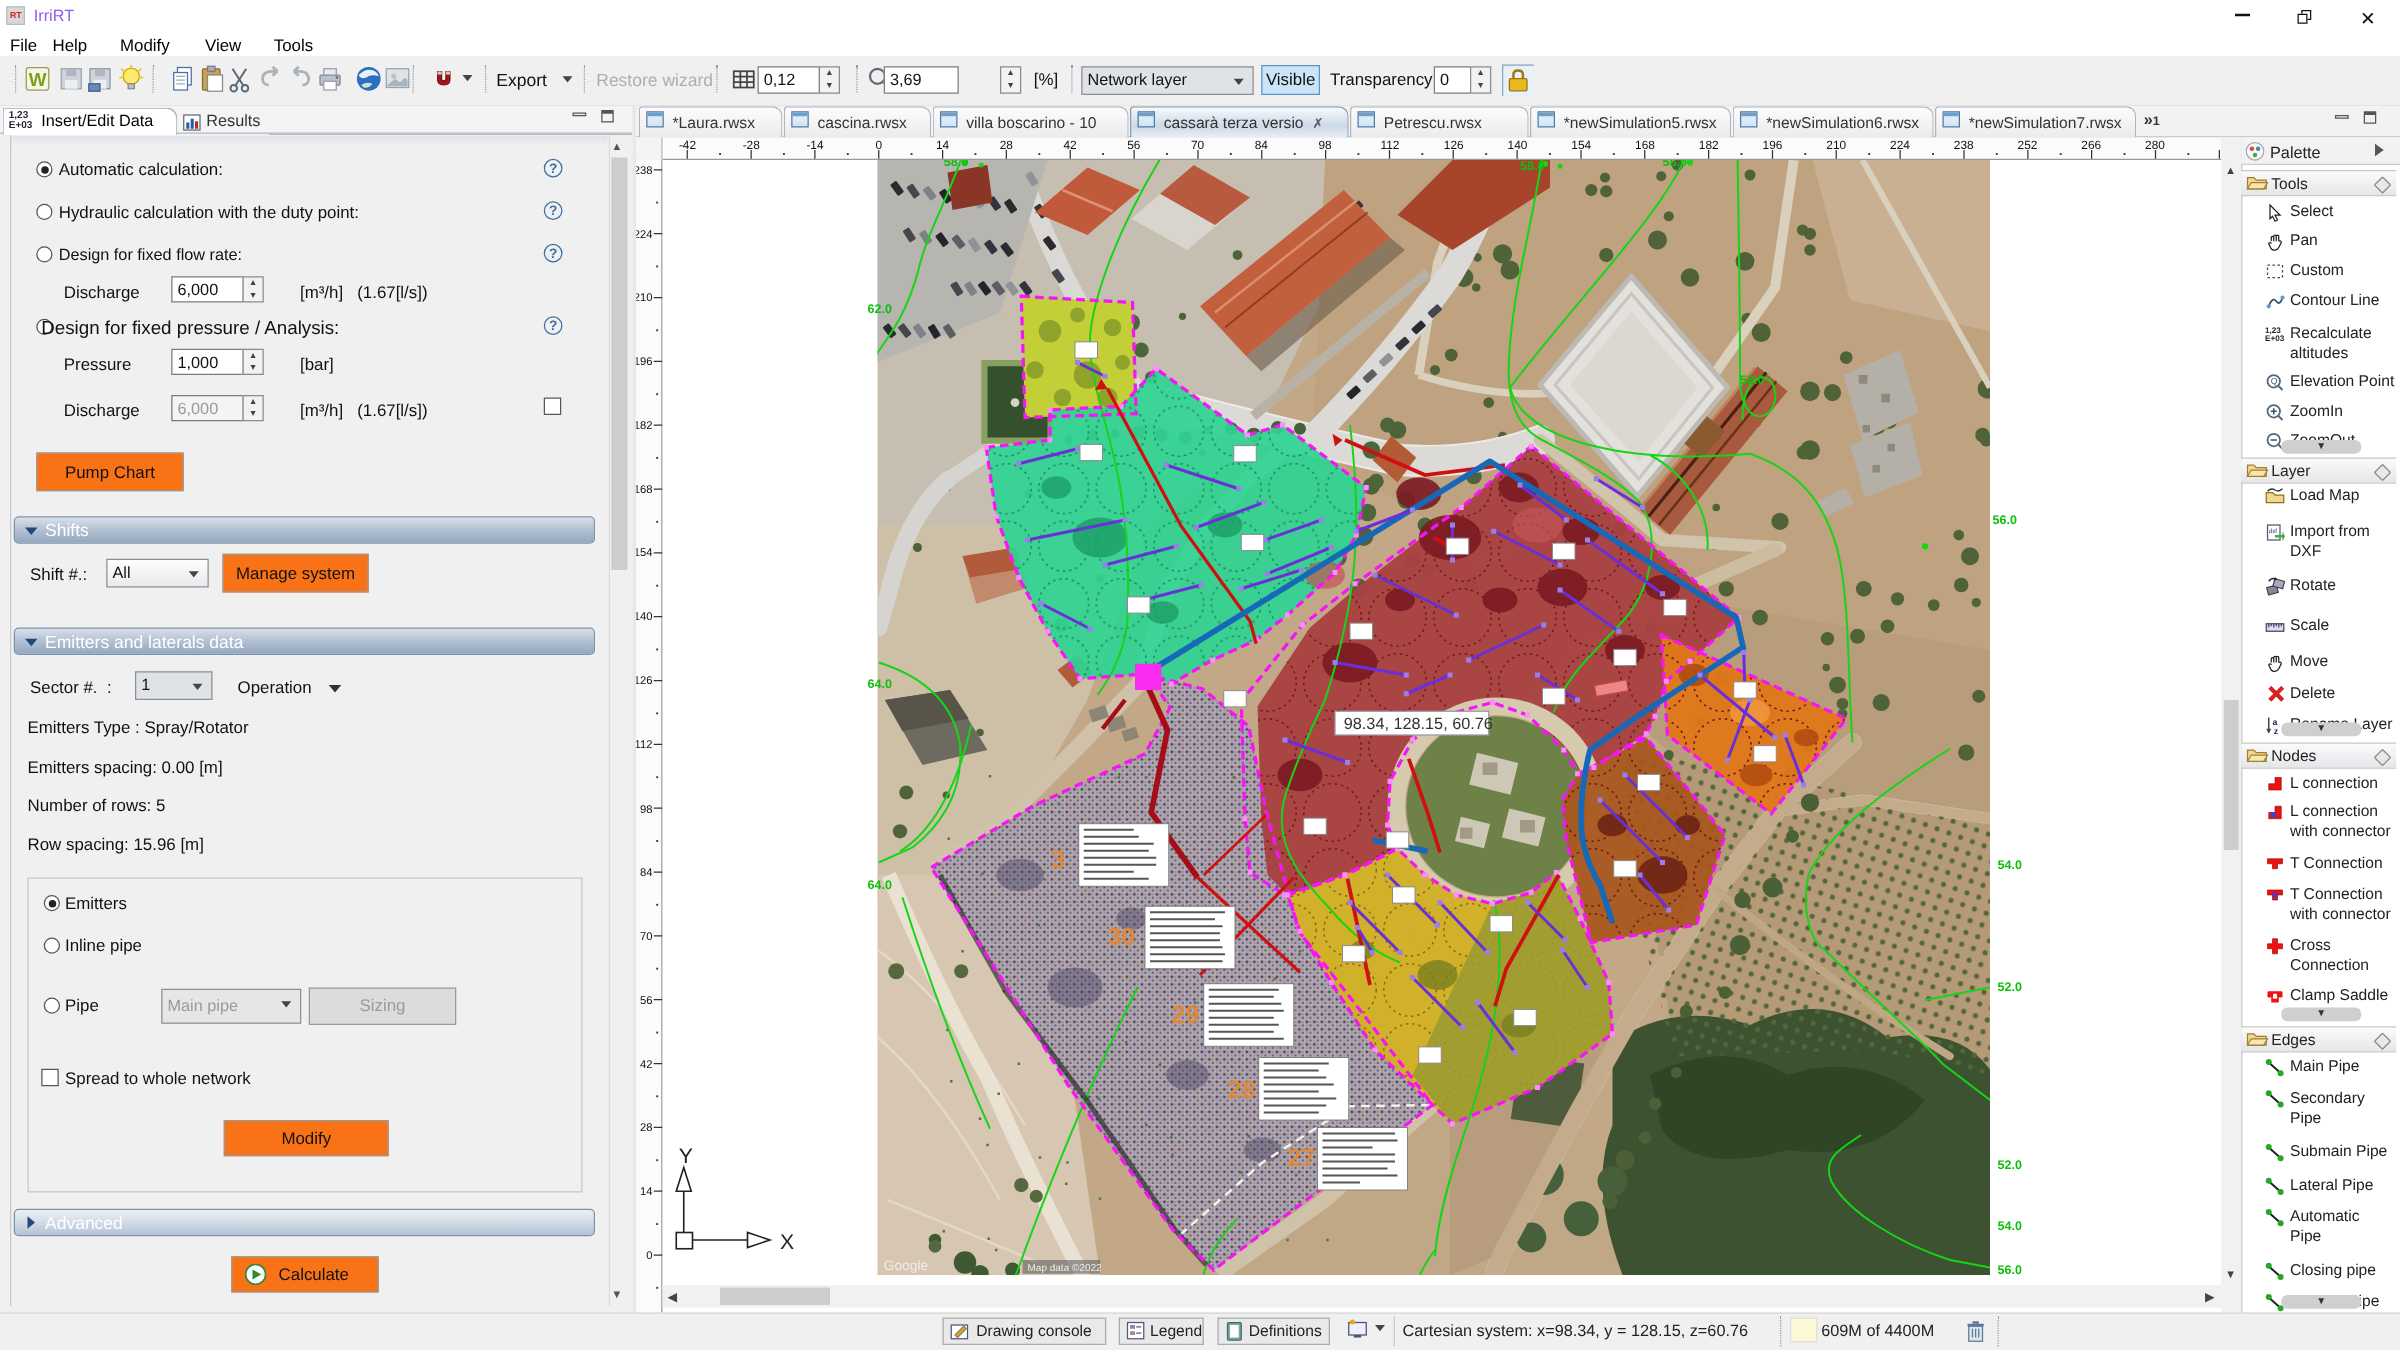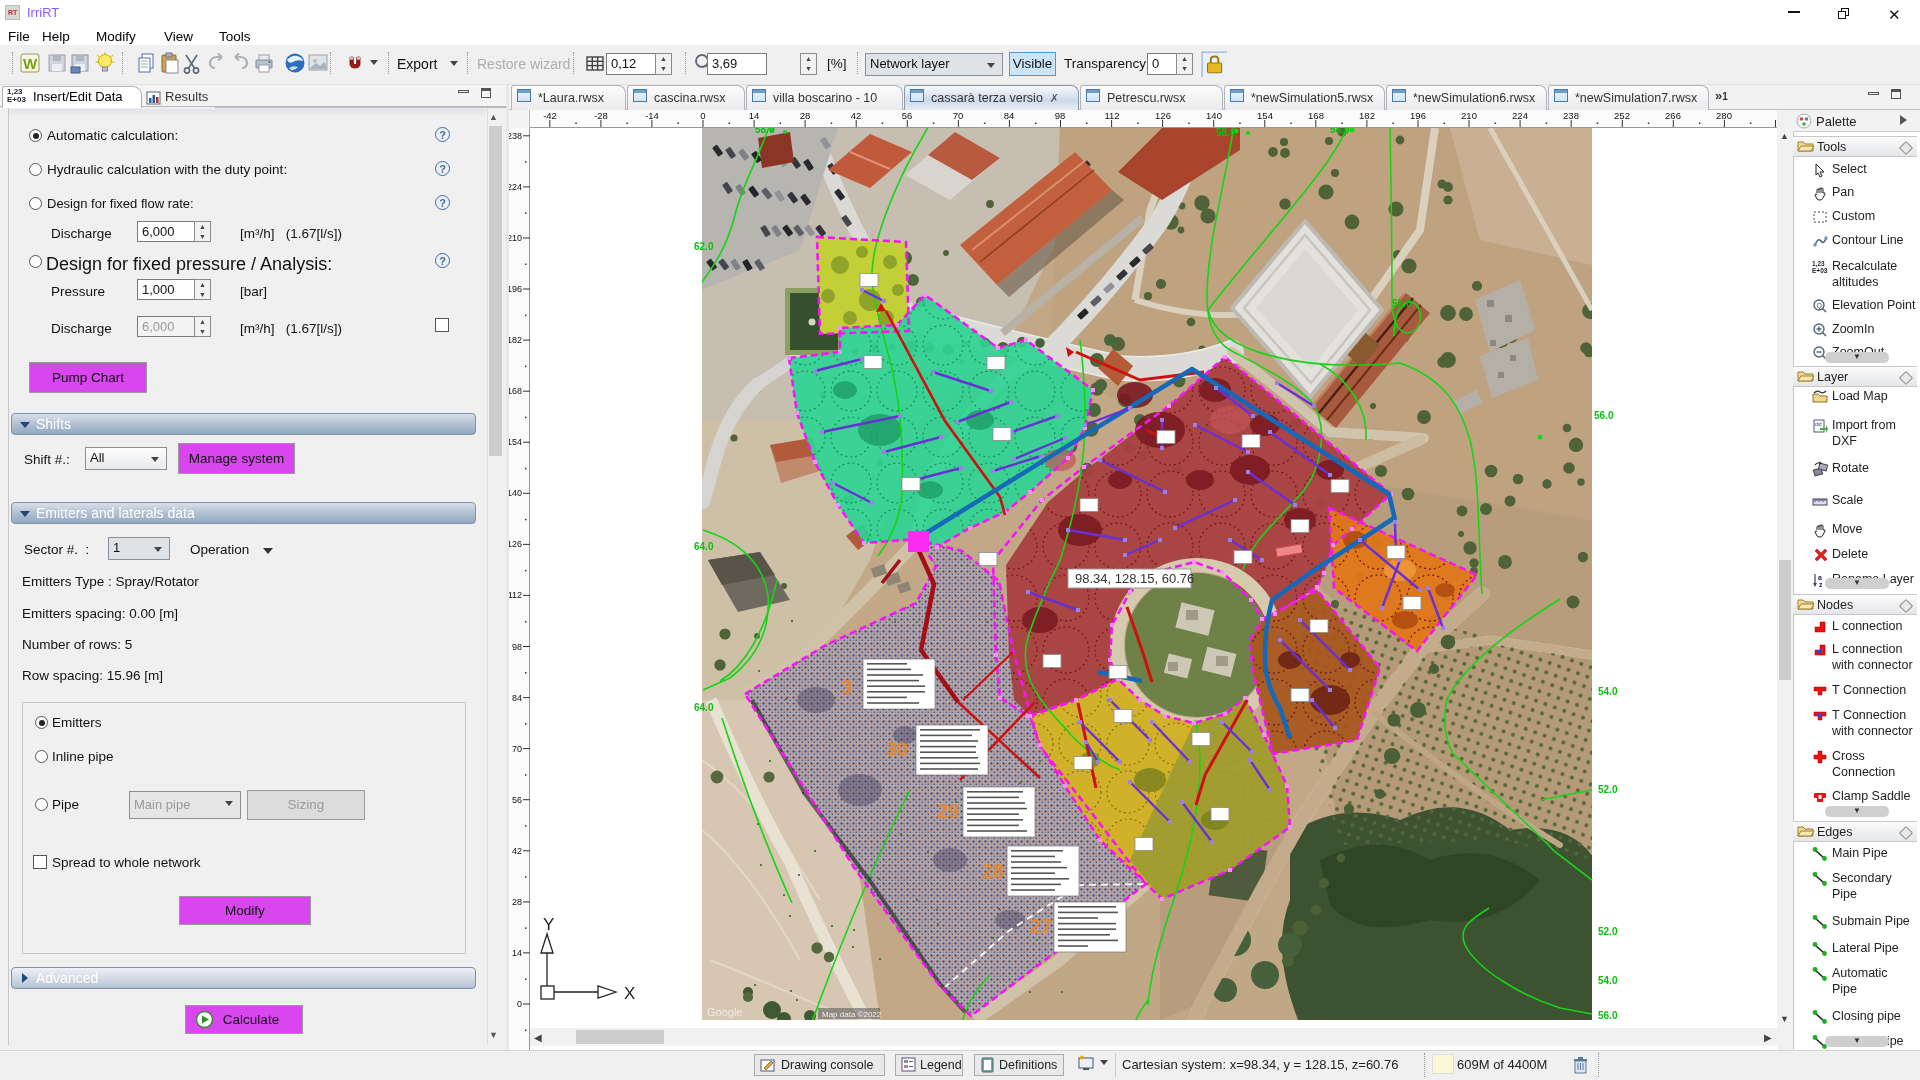--- a/index.html
+++ b/index.html
@@ -1,21 +1,21 @@
 <!DOCTYPE html>
 <html><head><meta charset="utf-8"><style>
 *{margin:0;padding:0;box-sizing:border-box}
 html,body{width:1920px;height:1080px;overflow:hidden;background:#fff;
  font-family:"Liberation Sans",sans-serif;-webkit-font-smoothing:antialiased}
 .abs{position:absolute}
 .tb-sep{position:absolute;top:52px;height:22px;border-left:1px dotted #999}
 .inp{position:absolute;top:53px;height:22px;background:#fff;border:1px solid #7a7a7a;font-size:13px;padding:2px 4px;color:#111}
 .spin{position:absolute;top:53px;width:17px;height:22px;background:#f2f2f2;border:1px solid #8a8a8a;font-size:7px;color:#444;text-align:center;line-height:10px}
 .lbl{position:absolute;font-size:13px;color:#111}
-.btn{position:absolute;background:#d946ef;border:1px solid #9a9a9a;font-size:13.5px;color:#111;text-align:center}
+.btn{position:absolute;background:#f97316;border:1px solid #9a9a9a;font-size:13.5px;color:#111;text-align:center}
 .rad{position:absolute;width:13px;height:13px;border:1px solid #555;border-radius:50%;background:#fff}
 .rad.on::after{content:"";position:absolute;left:2.5px;top:2.5px;width:6px;height:6px;border-radius:50%;background:#222}
 .chk{position:absolute;width:14px;height:14px;border:1px solid #555;background:#fff}
 .hdr{position:absolute;left:11px;width:465px;height:22px;border:1px solid #7d93ad;border-radius:4px;
  background:linear-gradient(#d9e0ea,#b6c3d4 45%,#93a8c0);color:#fff;font-size:14px;line-height:21px;padding-left:24px}
 .hdr::before{content:"";position:absolute;left:8px;top:8px;border:5px solid transparent;border-top:6px solid #23477a}
 .hdr.col::before{border:5px solid transparent;border-left:6px solid #23477a;top:5px;left:10px}
 .qm{position:absolute;width:15px;height:15px;border:1.5px solid #3a6ea5;border-radius:50%;color:#3a6ea5;
  font-size:11px;text-align:center;line-height:14px;font-weight:bold}
 .combo{position:absolute;background:linear-gradient(#fdfdfd,#e8eaec);border:1px solid #8a9097;font-size:13px;color:#111;padding:2px 4px}
@@ -184,21 +184,21 @@
 <div class="lbl" style="left:47px;top:162px;font-size:13.5px">Hydraulic calculation with the duty point:</div>
 <div class="qm" style="left:435px;top:161px">?</div>
 <div class="rad" style="left:29px;top:197px"></div>
 <div class="lbl" style="left:47px;top:196px;font-size:13px">Design for fixed flow rate:</div>
 <div class="qm" style="left:435px;top:195px">?</div>
 <div class="lbl" style="left:51px;top:226px;font-size:13.5px">Discharge</div>
 <div class="inp" style="left:137px;top:221px;width:58px;height:21px">6,000</div>
 <div class="spin" style="left:194px;top:221px;height:21px">▲<br>▼</div>
 <div class="lbl" style="left:240px;top:226px;font-size:13.5px">[m³/h]&nbsp;&nbsp;&nbsp;(1.67[l/s])</div>
 <div class="rad" style="left:29px;top:255px"></div>
-<div class="lbl" style="left:46px;top:254px;font-size:18px">Design for fixed pressure / Analysis:</div>
+<div class="lbl" style="left:33px;top:254px;font-size:15px">Design for fixed pressure / Analysis:</div>
 <div class="qm" style="left:435px;top:253px">?</div>
 <div class="lbl" style="left:51px;top:284px;font-size:13.5px">Pressure</div>
 <div class="inp" style="left:137px;top:279px;width:58px;height:21px">1,000</div>
 <div class="spin" style="left:194px;top:279px;height:21px">▲<br>▼</div>
 <div class="lbl" style="left:240px;top:284px;font-size:13.5px">[bar]</div>
 <div class="lbl" style="left:51px;top:321px;font-size:13.5px">Discharge</div>
 <div class="inp" style="left:137px;top:316px;width:58px;height:21px;color:#9a9a9a;background:#f4f4f4">6,000</div>
 <div class="spin" style="left:194px;top:316px;height:21px">▲<br>▼</div>
 <div class="lbl" style="left:240px;top:321px;font-size:13.5px">[m³/h]&nbsp;&nbsp;&nbsp;(1.67[l/s])</div>
 <div class="chk" style="left:435px;top:318px"></div>

